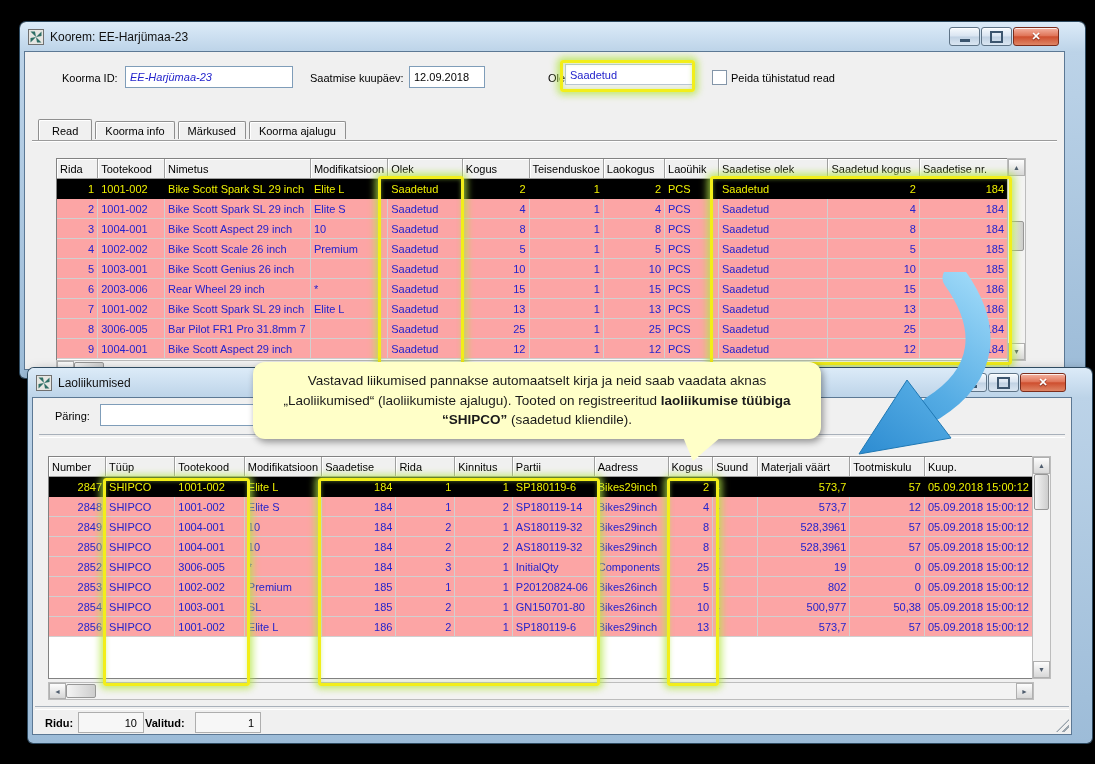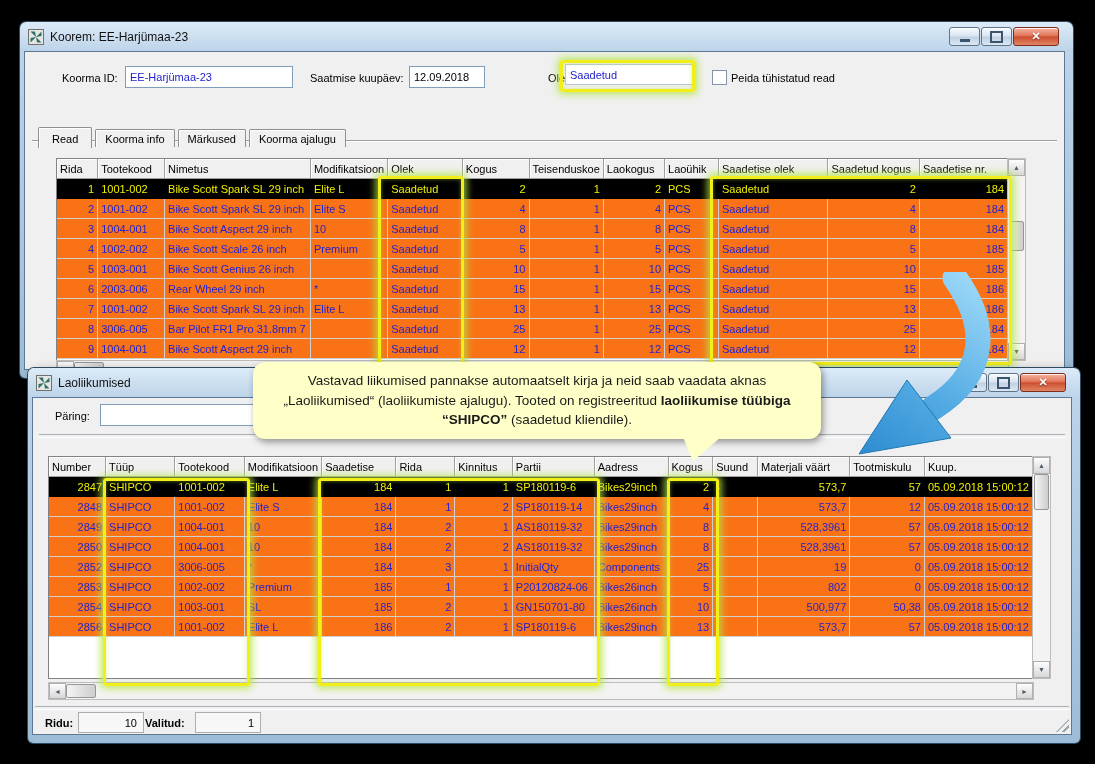--- a/index.html
+++ b/index.html
@@ -1,19 +1,19 @@
 <!DOCTYPE html>
 <html><head>
 <meta charset="utf-8">
 <style>
   html,body{margin:0;padding:0;background:#000;}
   .canvas{position:relative;width:1095px;height:764px;background:#000;border-radius:14px;overflow:hidden;
           font-family:"Liberation Sans",sans-serif;font-size:11px;color:#000;}
   
-  .window{position:absolute;border-radius:6px 6px 5px 5px;padding:0 8px 4px 4px;
+  .window{position:absolute;border-radius:6px 6px 5px 5px;padding:0 20px 4px 4px;
           background:linear-gradient(#dcebf8,#bcd3e8 30px,#9dbcd8);
           box-shadow:0 0 0 1px #2e4a60,4px 6px 14px rgba(0,0,0,.65);}
   .win1{left:20px;top:22px;width:1041px;height:352px;z-index:1;}
   .win2{left:28px;top:368px;width:1040px;height:371px;z-index:10;}
   .titlebar{height:29px;display:flex;align-items:center;gap:6px;padding:0 4px;}
   .title-text{font-size:12px;color:#111;white-space:nowrap;}
   .win-icon{width:16px;height:16px;flex:0 0 auto;display:block;}
   .win-controls{margin-left:auto;display:flex;gap:1px;padding-right:2px;}
   .wbtn{height:17px;border:1px solid #5f7487;border-radius:3px;display:flex;align-items:center;justify-content:center;
         box-shadow:inset 0 1px 0 rgba(255,255,255,.8);}
@@ -27,29 +27,29 @@
   .win1 .win-body{height:317px;}
   .win2 .win-body{height:336px;}
   
   .lbl{position:absolute;white-space:nowrap;}
   .textbox{position:absolute;background:#fff;border:1px solid #7f9db9;display:flex;align-items:center;
            padding:0 4px;white-space:nowrap;overflow:hidden;}
   .blue{color:#2323cc;}
   .checkbox{position:absolute;width:13px;height:13px;background:#fff;border:1px solid #8395a8;}
   .groove{position:absolute;height:2px;border-top:1px solid #a8b0ba;border-bottom:1px solid #fff;}
   
-  .tabs{position:absolute;left:13px;top:74px;display:flex;align-items:flex-end;z-index:3;}
+  .tabs{position:absolute;left:13px;top:66px;display:flex;align-items:flex-end;z-index:3;}
   .tab{padding:3px 9px 2px 9px;background:#f0f0f0;border:1px solid #8f8f8f;border-bottom:none;
        border-radius:2px 2px 0 0;margin-right:3px;box-shadow:inset 1px 1px 0 #fff;}
   .tab.active{padding:5px 13px 3px 13px;position:relative;top:1px;z-index:4;}
   .tab-panel{position:absolute;left:7px;right:7px;top:88px;bottom:0;border-top:1px solid #9b9b9b;
        box-shadow:inset 0 1px 0 #fff;background:#f0f0f0;}
   
   .tbl-wrap{position:absolute;background:#fff;border:1px solid #828282;overflow:hidden;z-index:2;}
-  table.grid{border-collapse:collapse;table-layout:fixed;font-size:11px;background:#f97316;}
+  table.grid{border-collapse:collapse;table-layout:fixed;font-size:11px;background:#fca5a5;}
   .grid th{height:19px;background:#f0f0f0;border-right:1px solid #9f9f9f;border-bottom:1px solid #9f9f9f;
            box-shadow:inset 1px 1px 0 #fff;font-weight:normal;text-align:left;padding:0 3px;
            white-space:nowrap;overflow:hidden;}
   .grid td{height:19px;border-right:1px solid #d0d0d0;border-bottom:1px solid #d0d0d0;padding:0 3px;
            color:#2323cc;white-space:nowrap;overflow:hidden;}
   .grid .ar{text-align:right;} .grid .al{text-align:left;}
   .grid tr.sel td{background:#000;color:#eeee00;border-color:#000;}
   
   .vscroll,.hscroll{position:absolute;background:#f3f3f3;border:1px solid #bdbdbd;z-index:2;}
   .sbtn{position:absolute;background:linear-gradient(#fdfdfd,#d7d7d7);border:1px solid #b0b0b0;
@@ -95,21 +95,21 @@
         <div class="wbtn mm">
             <span class="glyph-max"></span>
           </div>
         <div class="wbtn close">
             <span>✕</span>
           </div>
       </div>
     </div>
     <div class="win-body">
       <span class="lbl" style="left:37px;top:20px;">Koorma ID:</span>
-      <div class="textbox" style="left:100px;top:14px;width:158px;height:20px;">
+      <div class="textbox" style="left:100px;top:14px;width:158px;height:20px;font-style:italic;">
         <span class="blue">EE-Harjümaa-23</span>
       </div>
       <span class="lbl" style="left:285px;top:20px;">Saatmise kuupäev:</span>
       <div class="textbox" style="left:384px;top:14px;width:66px;height:20px;">
         <span>12.09.2018</span>
       </div>
       <span class="lbl" style="left:523px;top:20px;">Olek:</span>
       <div class="hl" style="left:535px;top:8px;width:129px;height:26px;"></div>
       <div class="textbox" style="left:540px;top:12px;width:120px;height:19px;border-color:#b9c7d4;">
         <span class="blue">Saadetud</span>

